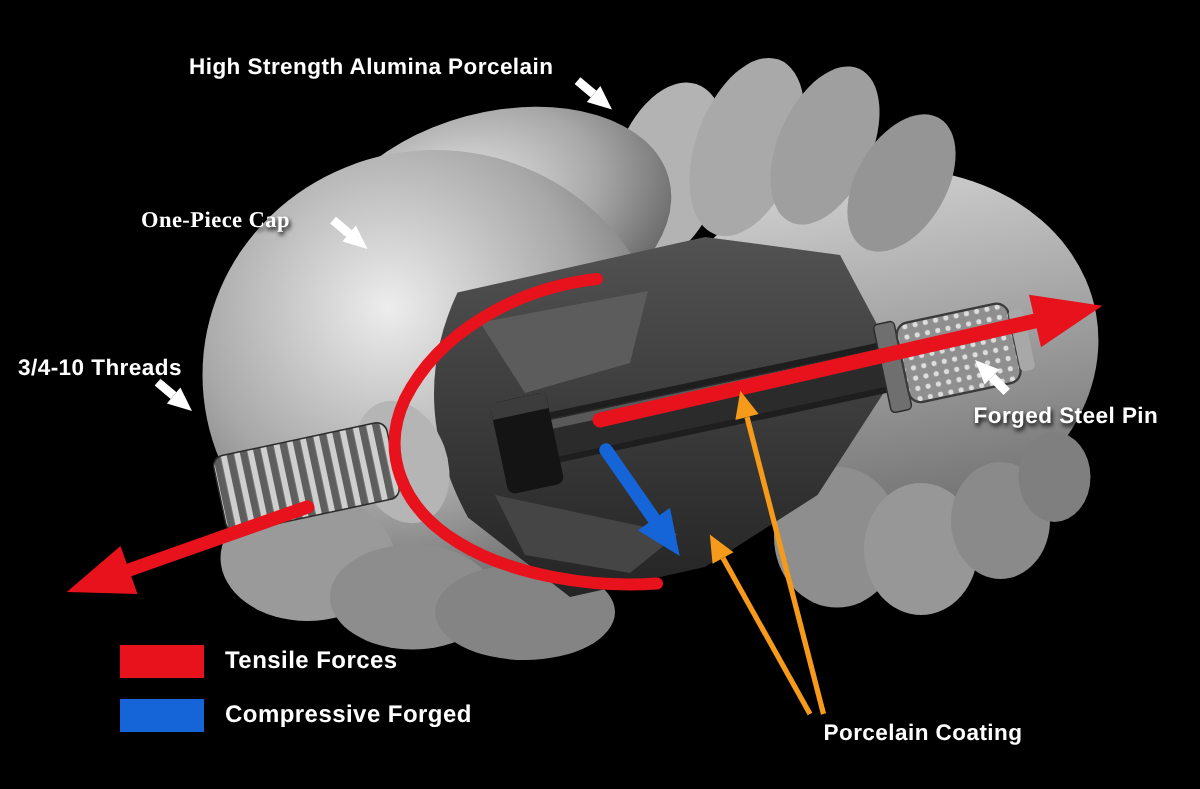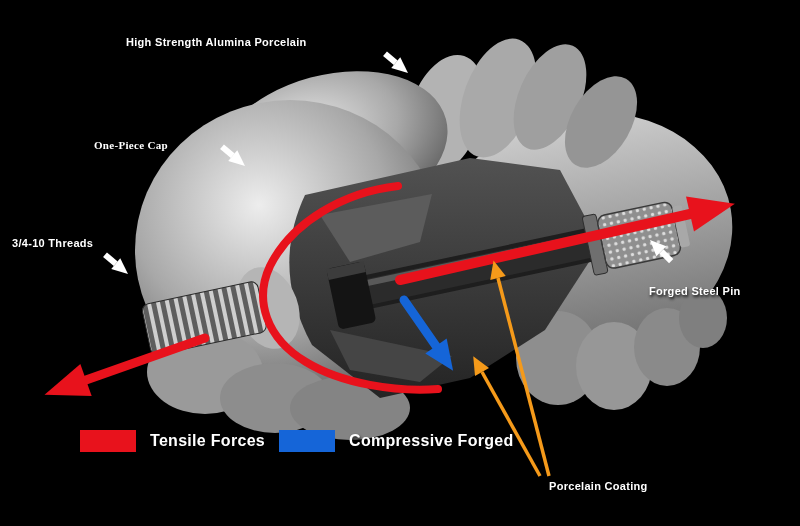--- a/index.html
+++ b/index.html
@@ -2,32 +2,32 @@
 <html><head>
 <meta charset="utf-8">
 <style>
   html,body{margin:0;padding:0;background:#000;}
   .stage{
     position:relative;width:800px;height:526px;background:#000;
     overflow:hidden;font-family:"Liberation Sans",sans-serif;
   }
   .art{position:absolute;inset:0;}
   .label{
-    position:absolute;color:#fff;font-weight:700;font-size:11px;
+    position:absolute;color:#fff;font-weight:700;font-size:15px;
     letter-spacing:.3px;text-shadow:1px 2px 3px rgba(0,0,0,.95);
     white-space:nowrap;
   }
   .lbl-porcelain{left:126px;top:36px;}
   .lbl-cap{left:94px;top:139px;font-family:Liberation Serif, serif;}
   .lbl-threads{left:12px;top:237px;}
-  .lbl-pin{left:649px;top:285px;}
+  .lbl-pin{left:649px;top:269px;}
   .lbl-coating{left:549px;top:480px;}
   .legend{
     position:absolute;left:80px;top:430px;display:flex;
-    flex-direction:row;gap:14px;
+    flex-direction:column;gap:14px;
   }
   .legend-row{display:flex;align-items:center;gap:14px;}
   .legend-row svg{display:block;}
   .legend-label{
     color:#fff;font-weight:700;font-size:16px;letter-spacing:.3px;
     text-shadow:1px 2px 3px rgba(0,0,0,.95);
   }
 </style>
 </head>
 <body>

